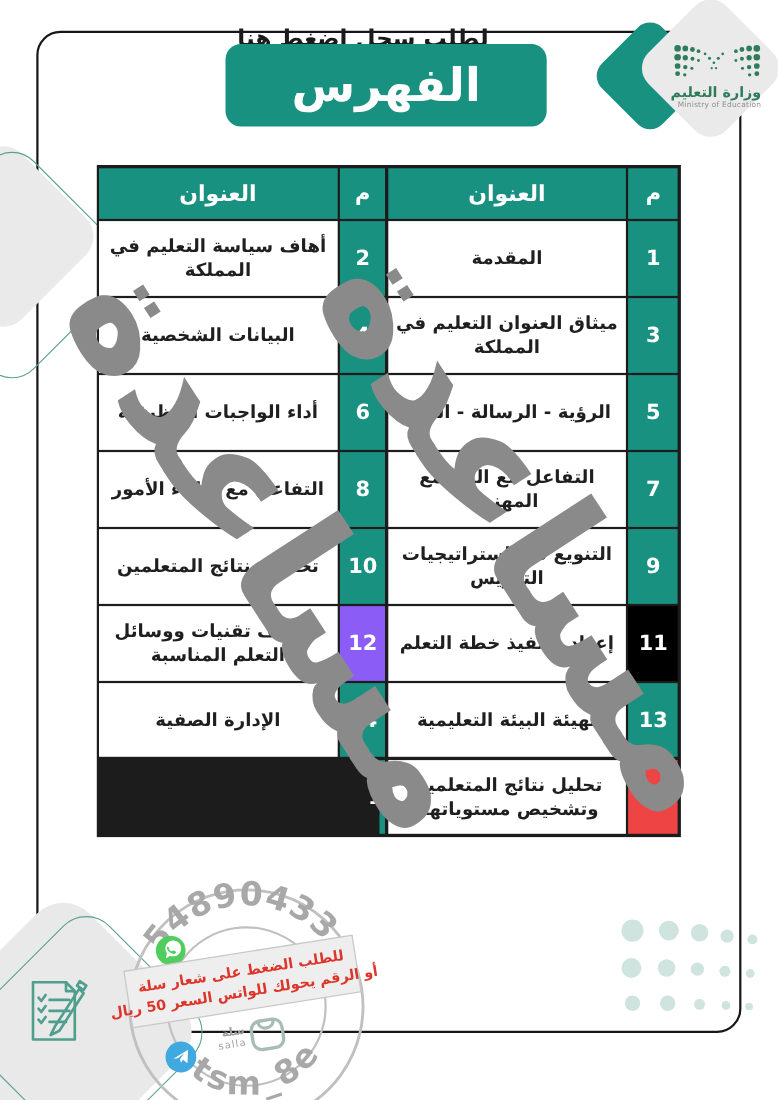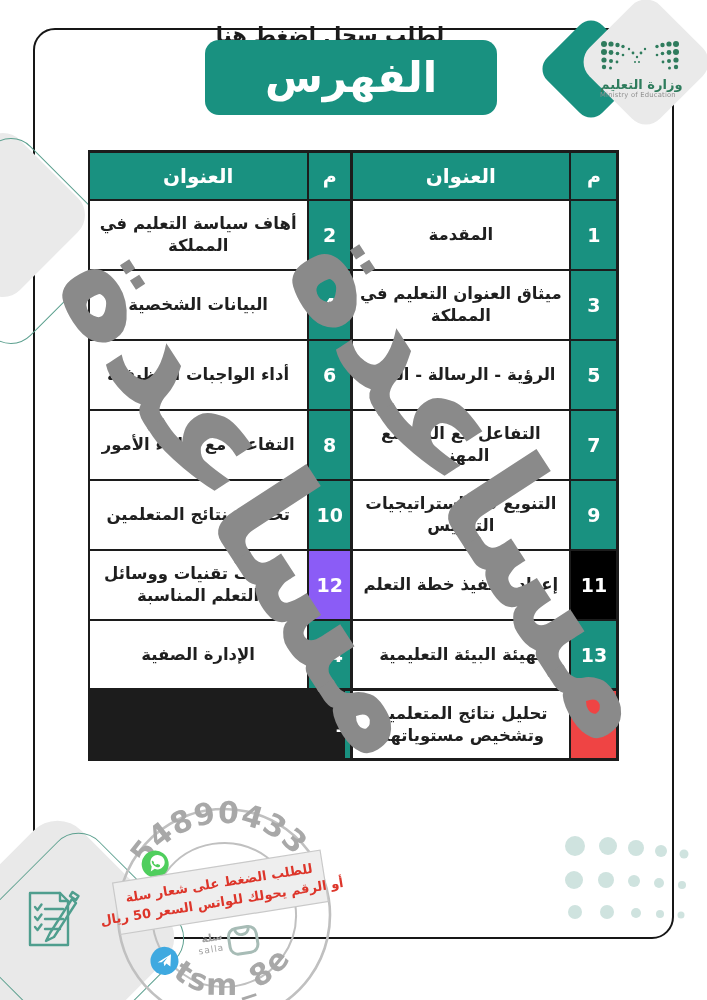--- a/index.html
+++ b/index.html
@@ -26,21 +26,21 @@
   }
   
   .diamond{border-radius:20px;transform:rotate(45deg);}
   .d-teal-tr{left:552px;top:30px;width:78px;height:78px;border-radius:16px;}
   .d-gray-tr{left:596px;top:12px;width:100px;height:100px;background:#eaeaea;border-radius:20px;}
   .d-gray-tl{left:-62px;top:150px;width:130px;height:130px;background:#eaeaea;border-radius:24px;}
   .d-line-tl{left:-70px;top:160px;width:160px;height:160px;border:1.6px solid #5ca08f;border-radius:28px;background:transparent;}
   .d-gray-bl{left:-35px;top:845px;width:185px;height:185px;background:#e9e9e9;border-radius:34px;}
   .d-line-bl{left:-5px;top:855px;width:165px;height:165px;border:1.6px solid #5ca08f;border-radius:30px;background:transparent;}
   
-  .logo-box{left:600px;top:40px;width:92px;text-align:left;line-height:1.1;}
+  .logo-box{left:600px;top:40px;width:92px;text-align:right;line-height:1.1;}
   .logo-ar{font-size:13px;font-weight:bold;color:#2f7c5d;margin-top:2px;}
   .logo-en{font-size:6.8px;color:#8f8f8f;letter-spacing:.2px;}
   
   .toc{
     left:88px;top:150px;width:531px;
     display:grid;direction:rtl;
     grid-template-columns:45px 216px 41px 217px;
     background:#1c1c1c;padding:2.6px;gap:2.6px;box-sizing:border-box;
   }
   .cell{display:flex;align-items:center;justify-content:center;text-align:center;}

